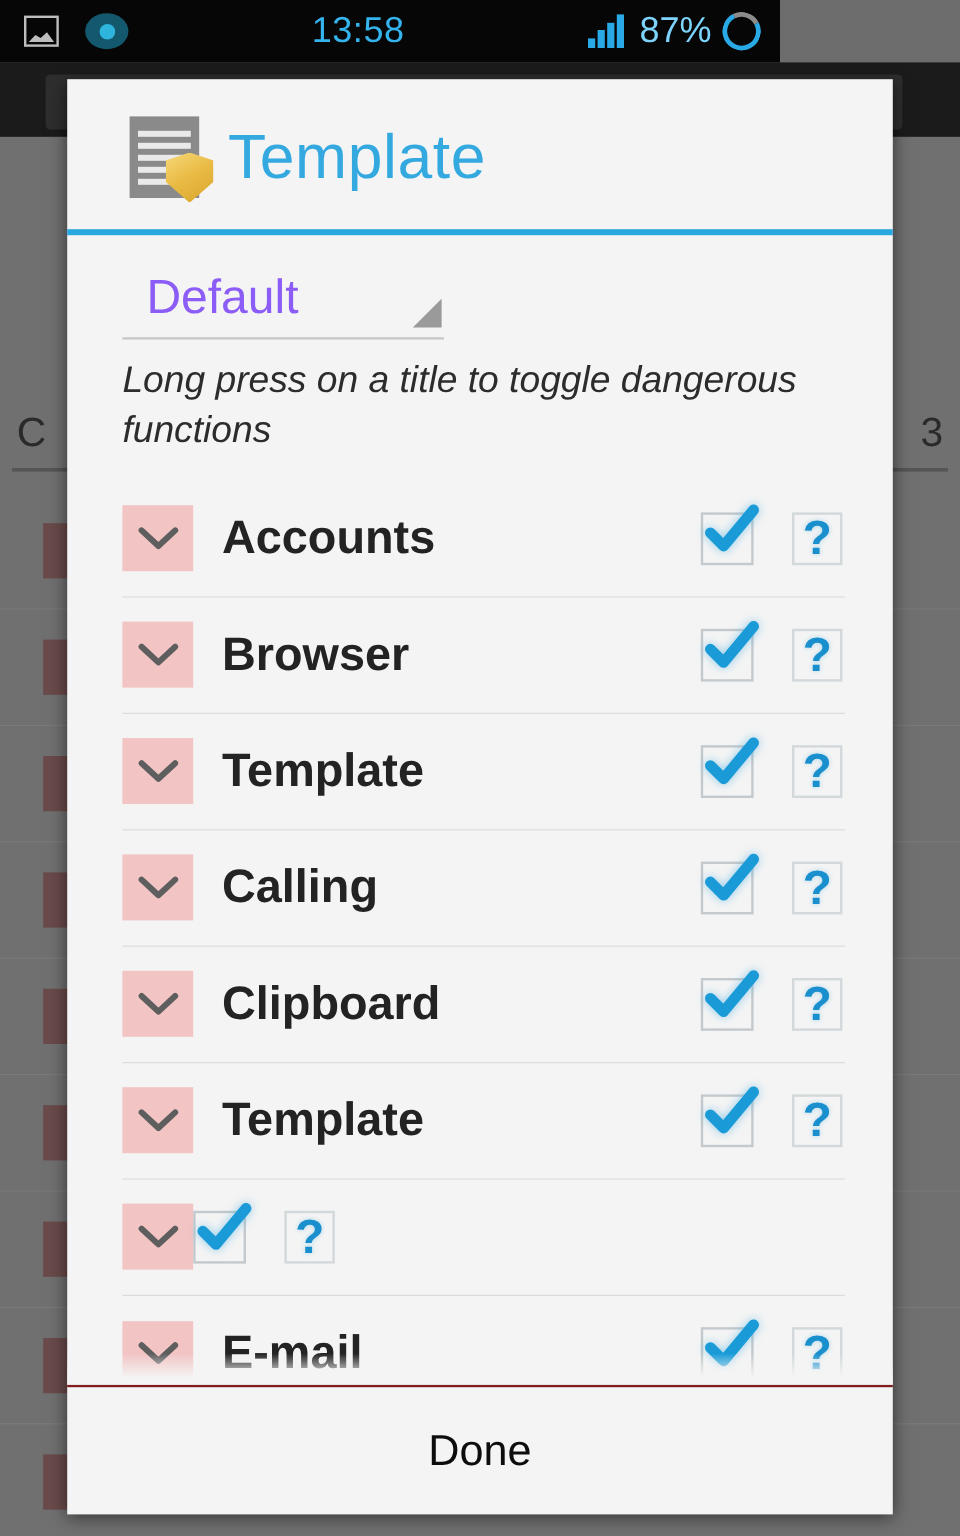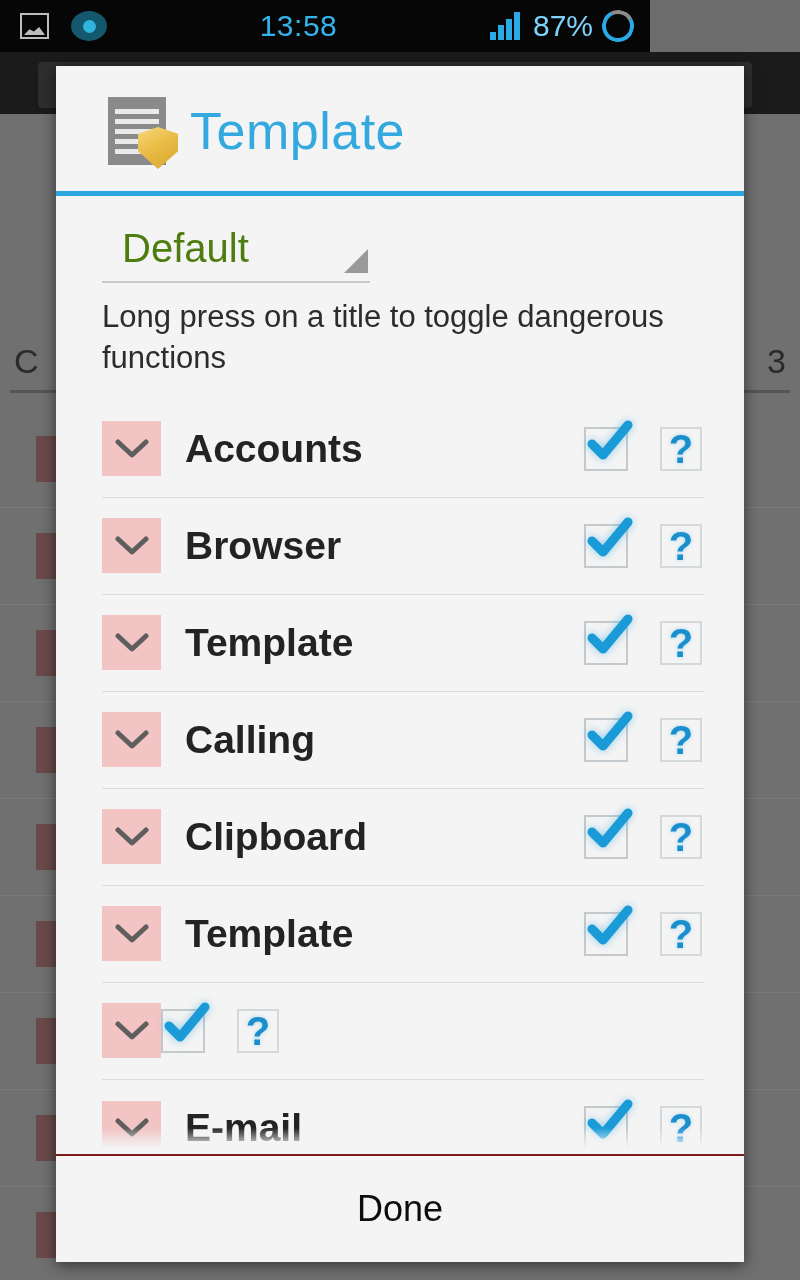--- a/index.html
+++ b/index.html
@@ -266,36 +266,37 @@
   }
   #spinner {
     position: relative;
     display: inline-block;
     min-width: 268px;
     padding: 0 0 10px 0;
     border-bottom: 2px solid #c9c9c9;
   }
   #spinner-value {
     font-size: 40px;
-    color: #4d7c0f;
+    color: #8b5cf6;
     padding-left: 20px;
     padding-right: 70px;
   }
   #spinner-caret {
     position: absolute;
     right: 2px; bottom: 8px;
     width: 0; height: 0;
     border-left: 24px solid transparent;
     border-bottom: 24px solid #9a9a9a;
   }
 
   #hint {
     padding: 14px 40px 0 46px;
     font-size: 31px;
     line-height: 1.32;
+    font-style: italic;
     color: #2c2c2c;
     flex: 0 0 auto;
   }
 
   #list {
     margin-top: 22px;
     flex: 1 1 auto;
     overflow: hidden;
     padding: 0 40px 0 46px;
   }

